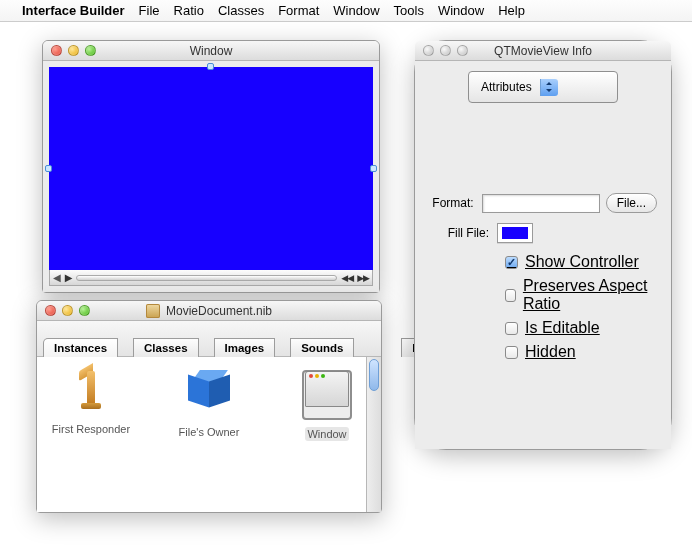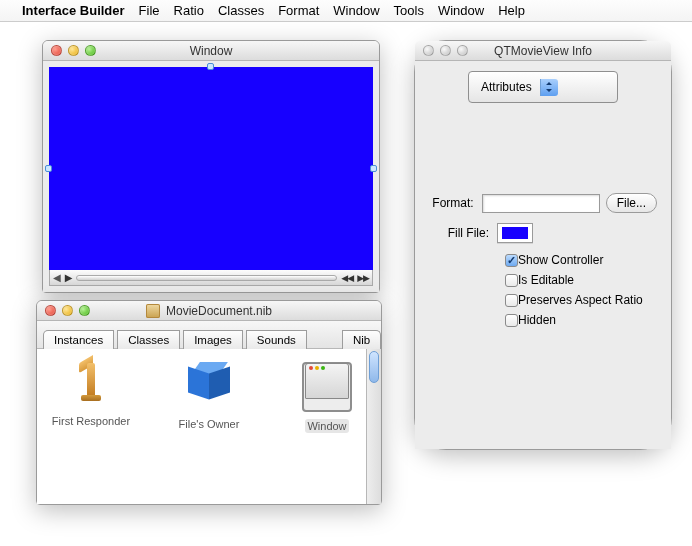--- a/index.html
+++ b/index.html
@@ -88,22 +88,23 @@
   .playbar .spk { font-size:10px; color:#555; }
   .playbar .play { font-size:10px; color:#333; }
   .playbar .track { flex:1; height:6px; background: linear-gradient(#fff,#d0d0d0); border:1px solid #aaa; border-radius:3px;}
   .playbar .skip { font-size:9px; color:#333; letter-spacing:-1px;}
 
   
   .tabstrip {
     display:flex;
     background: linear-gradient(#f7f7f7,#e4e4e4);
     border-bottom:1px solid #b7b7b7;
-    padding: 8px 6px 0 6px;
-    gap:4px;
+    padding: 16px 6px 0 6px;
+    gap:16px;
+    font-weight:bold;
   }
   .tab {
     padding: 3px 10px;
     font-size: 11.5px;
     border:1px solid #9c9c9c;
     border-bottom:none;
     background: linear-gradient(#fdfdfd,#e9e9e9);
     margin-right:-1px;
     position:relative;
     top:1px;
@@ -198,21 +199,21 @@
     font-size:12px;
     box-shadow: inset 0 1px 0 #fff;
   }
   .colorwell{
     width:36px;height:20px;border:1px solid #9a9a9a;background:#fff;
     display:flex;align-items:center;justify-content:center;
     box-shadow: inset 0 1px 0 #fff, 0 1px 0 rgba(0,0,0,0.1);
   }
   .colorwell .sw{width:26px;height:12px;background:#1700ff;}
 
-  .checkrow{display:flex;align-items:center;margin-left:76px;margin-bottom:6px;font-size:12px;}
+  .checkrow{display:flex;align-items:center;margin-left:76px;margin-bottom:6px;font-size:16px;gap:7px;text-decoration:underline;}
   .chk{
     width:13px;height:13px;border:1px solid #8a8a8a;border-radius:3px;
     background:linear-gradient(#fff,#e9e9e9);
     display:flex;align-items:center;justify-content:center;
   }
   .chk.checked{ background: linear-gradient(#bcdcff,#6ea9ef);}
   .chk.checked::after{content:"✓";font-size:11px;color:#123a70;font-weight:bold;line-height:1;}
 
   .docicon{width:14px;height:14px;background:linear-gradient(#f0daa4,#c9a14e);border-radius:2px;display:inline-block;margin-right:6px;vertical-align:-3px;box-shadow:inset 0 0 0 1px #b3883c;}
 </style>
@@ -345,24 +346,24 @@
         <div class="sw"></div>
       </div>
     </div>
 
     <div class="checkrow">
       <div class="chk checked"></div>
       <span>Show Controller</span>
     </div>
     <div class="checkrow">
       <div class="chk"></div>
-      <span>Is Editable</span>
+      <span>Preserves Aspect Ratio</span>
     </div>
     <div class="checkrow">
       <div class="chk"></div>
-      <span>Preserves Aspect Ratio</span>
+      <span>Is Editable</span>
     </div>
     <div class="checkrow">
       <div class="chk"></div>
       <span>Hidden</span>
     </div>
   </div>
 </div>
 
 </body></html>

